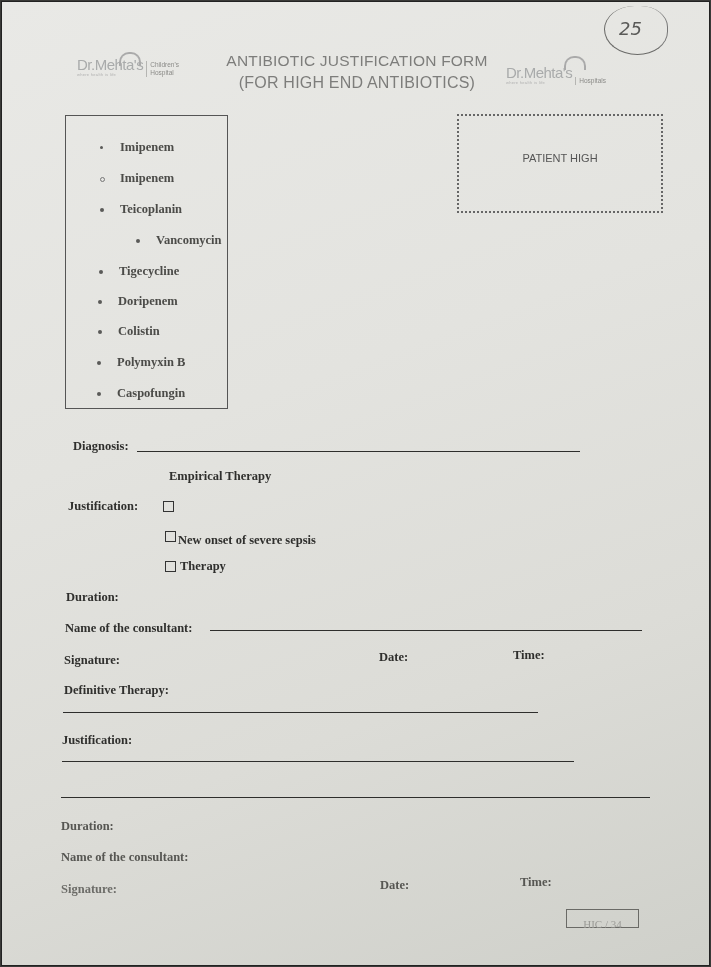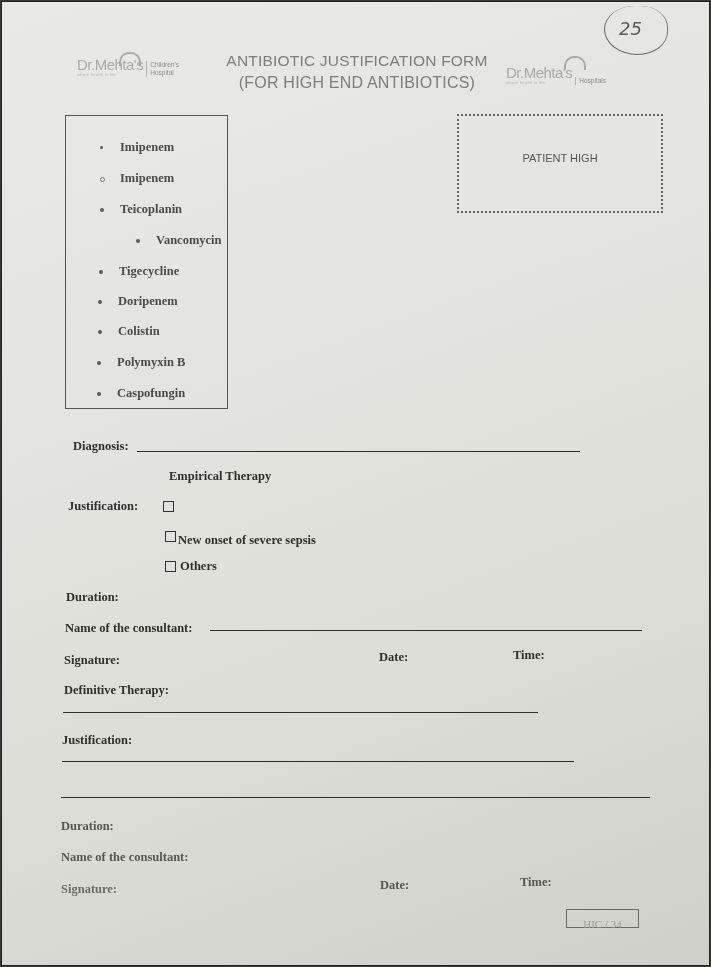--- a/index.html
+++ b/index.html
@@ -88,21 +88,21 @@
   <div class="lbl" style="left:167px; top:467px;">Empirical Therapy</div>
 
   <div class="lbl" style="left:66px; top:497px;">Justification:</div>
 
   <div class="cb" style="left:161px; top:499px;"></div>
   <div class="lbl" style="left:176px; top:497px;margin-top:34px;">New onset of severe sepsis</div>
 
   <div class="cb" style="left:163px; top:529px;"></div>
 
   <div class="cb" style="left:163px; top:559px;"></div>
-  <div class="lbl" style="left:178px; top:557px;">Others</div>
+  <div class="lbl" style="left:178px; top:557px;">Therapy</div>
 
   <div class="lbl" style="left:64px; top:588px;">Duration:</div>
 
   <div class="lbl" style="left:63px; top:619px;">Name of the consultant:</div>
   <div class="line" style="left:208px; top:628px; width:432px;"></div>
 
   <div class="lbl" style="left:62px; top:651px;">Signature:</div>
   <div class="lbl" style="left:377px; top:648px;">Date:</div>
   <div class="lbl" style="left:511px; top:646px;">Time:</div>
 

